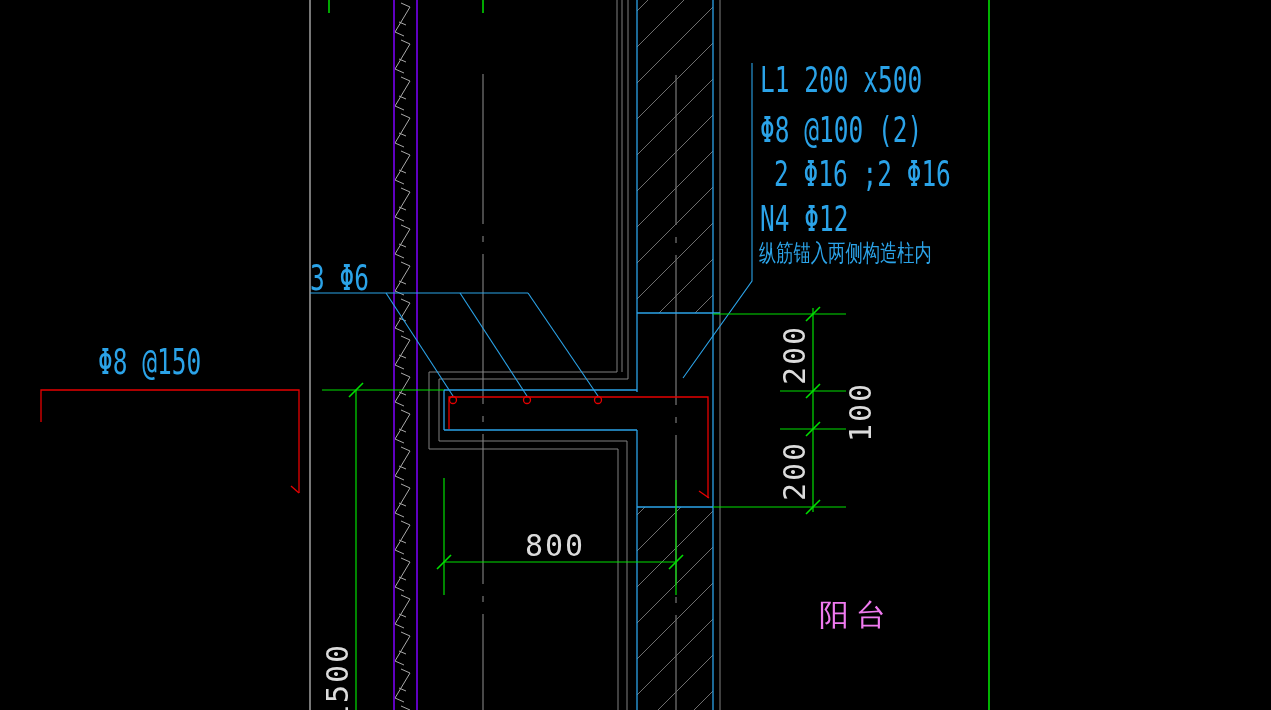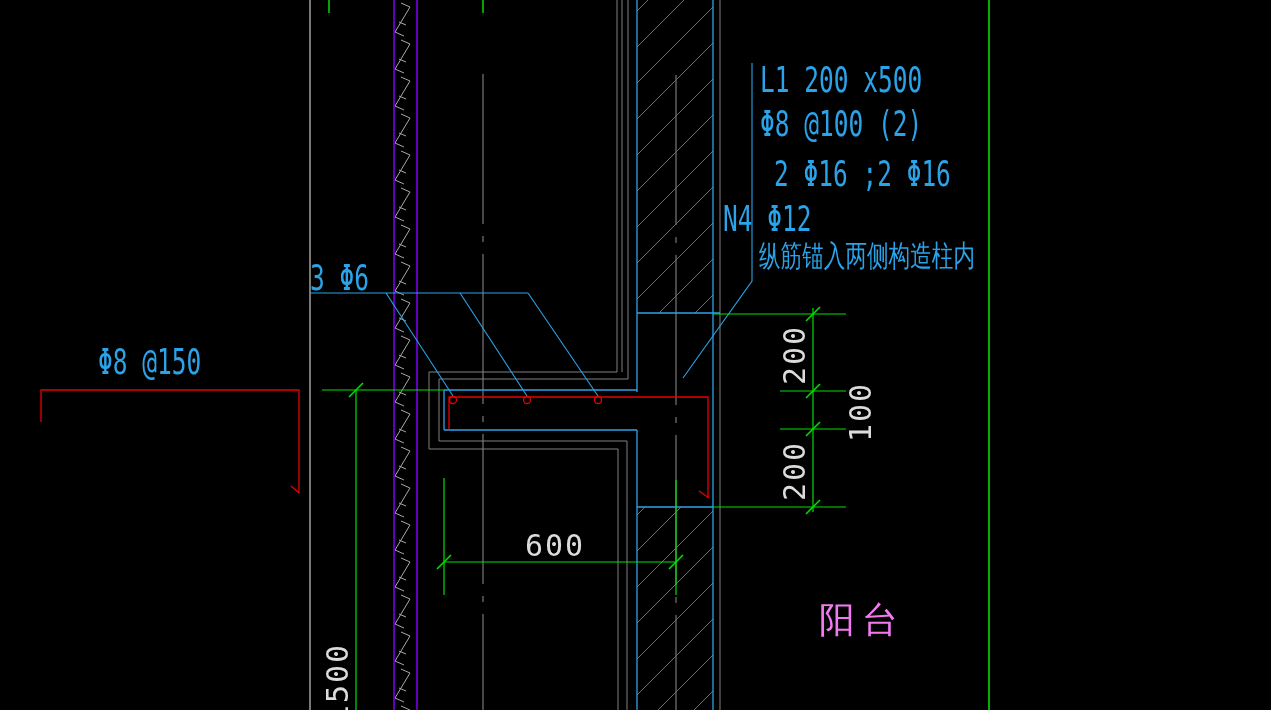--- a/index.html
+++ b/index.html
@@ -10,26 +10,26 @@
   html,body{margin:0;padding:0;}
   body{
     width:1271px;height:710px;background:var(--background);
     position:relative;overflow:hidden;
     font-family:"DejaVu Sans Mono","Liberation Mono",monospace;
   }
   #drawing{position:absolute;left:0;top:0;}
   .txt{position:absolute;white-space:nowrap;line-height:1;}
   .txt .sq{display:inline-block;transform:scaleX(0.68);transform-origin:0 0;}
   .cad-cyan{color:var(--cyan);font-size:36px;text-align:center;}
-  .cad-cyan-cjk{color:var(--cyan);font-size:30px;font-family:"Liberation Sans",sans-serif;}
+  .cad-cyan-cjk{color:var(--cyan);font-size:24px;font-family:"Liberation Sans",sans-serif;}
   .cad-cyan-cjk .sq{transform:scaleX(0.72);}
   .dim{color:var(--dim-text);font-size:30px;letter-spacing:2px;}
   .dim.center{transform:translate(-50%,-50%);}
   .dim.rot{transform:translate(-50%,-50%) rotate(-90deg);}
-  .room{color:var(--magenta);font-size:36px;letter-spacing:7px;font-family:Liberation Serif, serif;}
+  .room{color:var(--magenta);font-size:30px;letter-spacing:7px;font-family:Liberation Mono, monospace;}
 </style>
 </head>
 <body>
 
 <div id="drawing">
 <svg width="1271" height="710" viewBox="0 0 1271 710">
   <defs>
     <pattern id="hatch" width="36" height="36" patternUnits="userSpaceOnUse">
       <path d="M-2,38 L38,-2 M-20,18 L18,-20 M18,56 L56,18" stroke="#6E6E6E" stroke-width="1" fill="none"></path>
     </pattern>
@@ -129,26 +129,26 @@
     <line x1="806" y1="398" x2="820" y2="384"></line>
     <line x1="806" y1="436" x2="820" y2="422"></line>
     <line x1="806" y1="514" x2="820" y2="500"></line>
     <line x1="437" y1="569" x2="451" y2="555"></line>
     <line x1="669" y1="569" x2="683" y2="555"></line>
   </g>
 </svg>
 </div>
 
 <div class="txt cad-cyan" style="left:760px;top:62px"><span class="sq">L1 200 x500</span></div>
-<div class="txt cad-cyan" style="left:760px;top:106px"><span class="sq">Φ8 @100 (2)</span></div>
+<div class="txt cad-cyan" style="left:760px;top:112px"><span class="sq">Φ8 @100 (2)</span></div>
 <div class="txt cad-cyan" style="left:774px;top:156px"><span class="sq">2 Φ16 ;2 Φ16</span></div>
-<div class="txt cad-cyan" style="left:723px;top:201px"><span class="sq">N4 Φ12</span></div>
+<div class="txt cad-cyan" style="left:760px;top:201px"><span class="sq">N4 Φ12</span></div>
 <div class="txt cad-cyan-cjk" style="left:759px;top:241px"><span class="sq">纵筋锚入两侧构造柱内</span></div>
 
 <div class="txt cad-cyan" style="left:310px;top:260px"><span class="sq">3 Φ6</span></div>
 <div class="txt cad-cyan" style="left:98px;top:344px"><span class="sq">Φ8 @150</span></div>
 <div class="txt room" style="left:819px;top:602px"><span>阳台</span></div>
 
 <div class="txt dim rot" style="left:795px;top:355px"><span>200</span></div>
 <div class="txt dim rot" style="left:861px;top:412px"><span>100</span></div>
 <div class="txt dim rot" style="left:795px;top:471px"><span>200</span></div>
-<div class="txt dim center" style="left:555px;top:546px"><span>600</span></div>
+<div class="txt dim center" style="left:555px;top:546px"><span>800</span></div>
 <div class="txt dim rot" style="left:338px;top:683px"><span>1500</span></div>
 
 </body></html>

